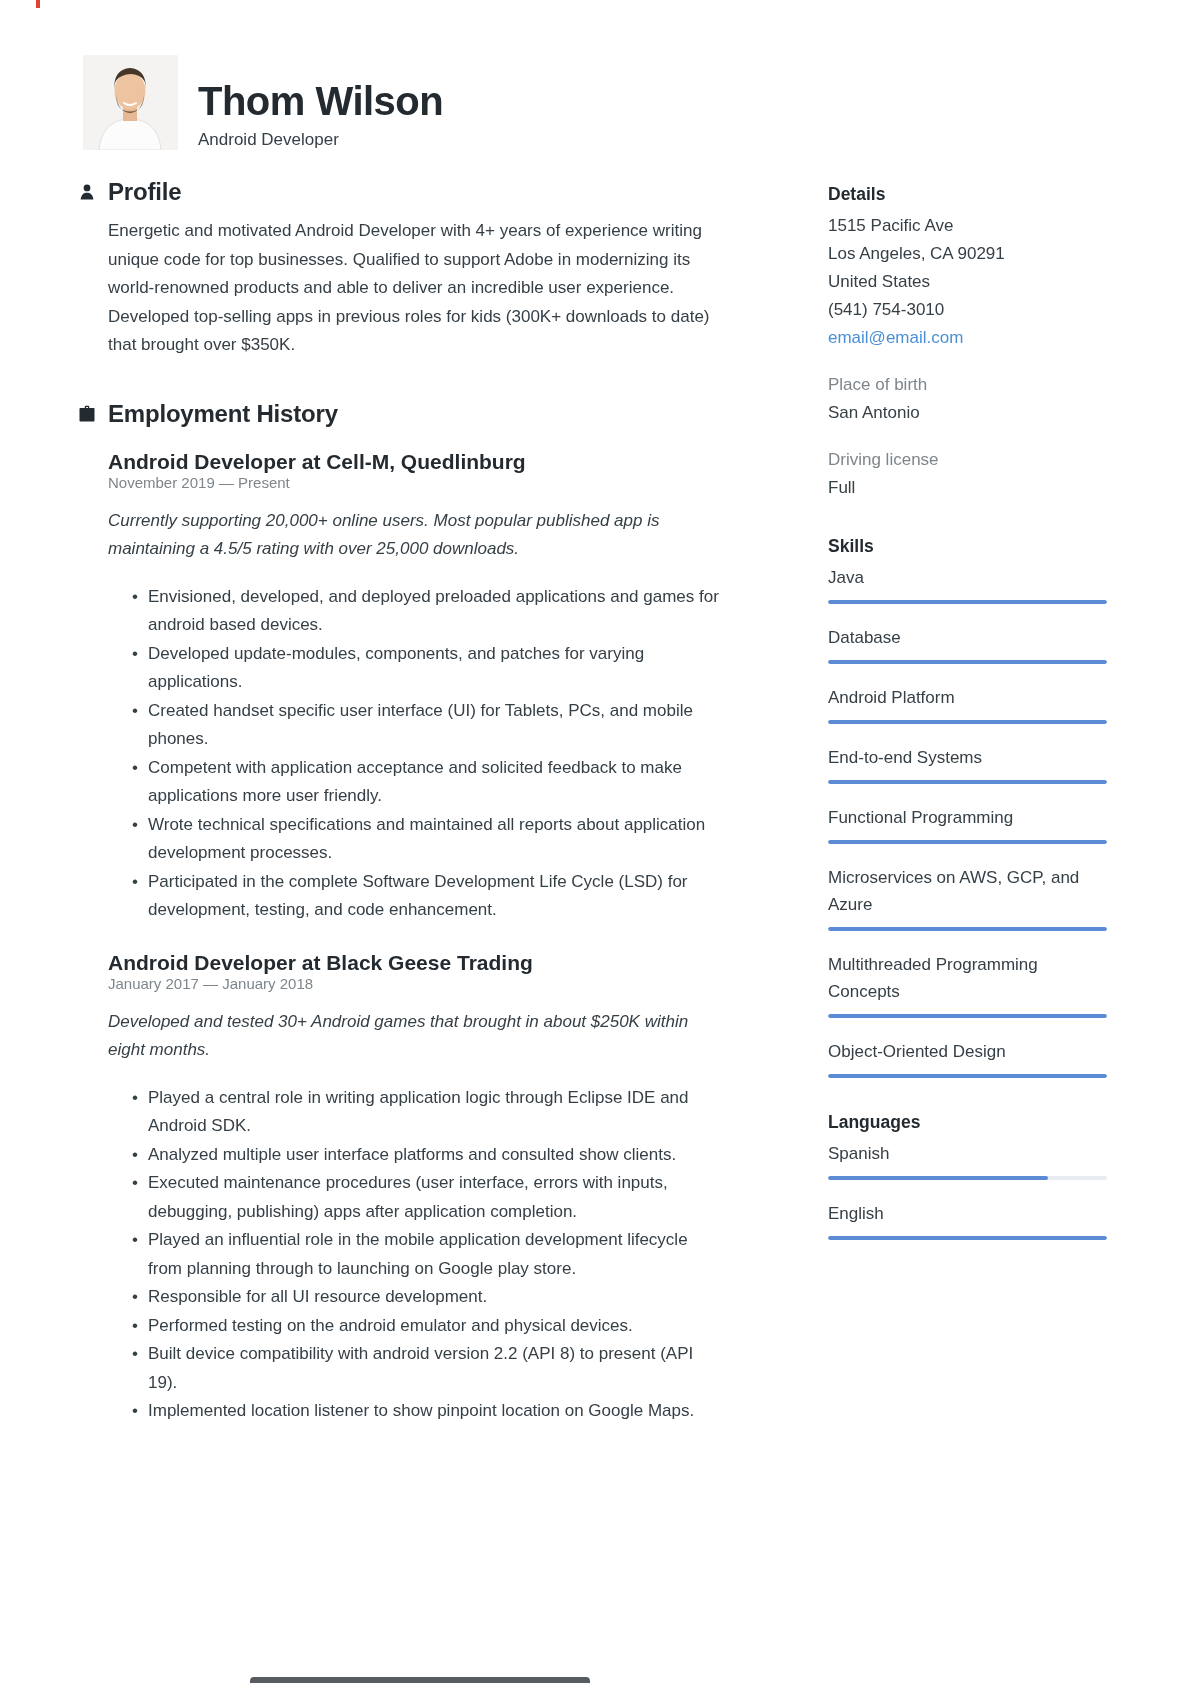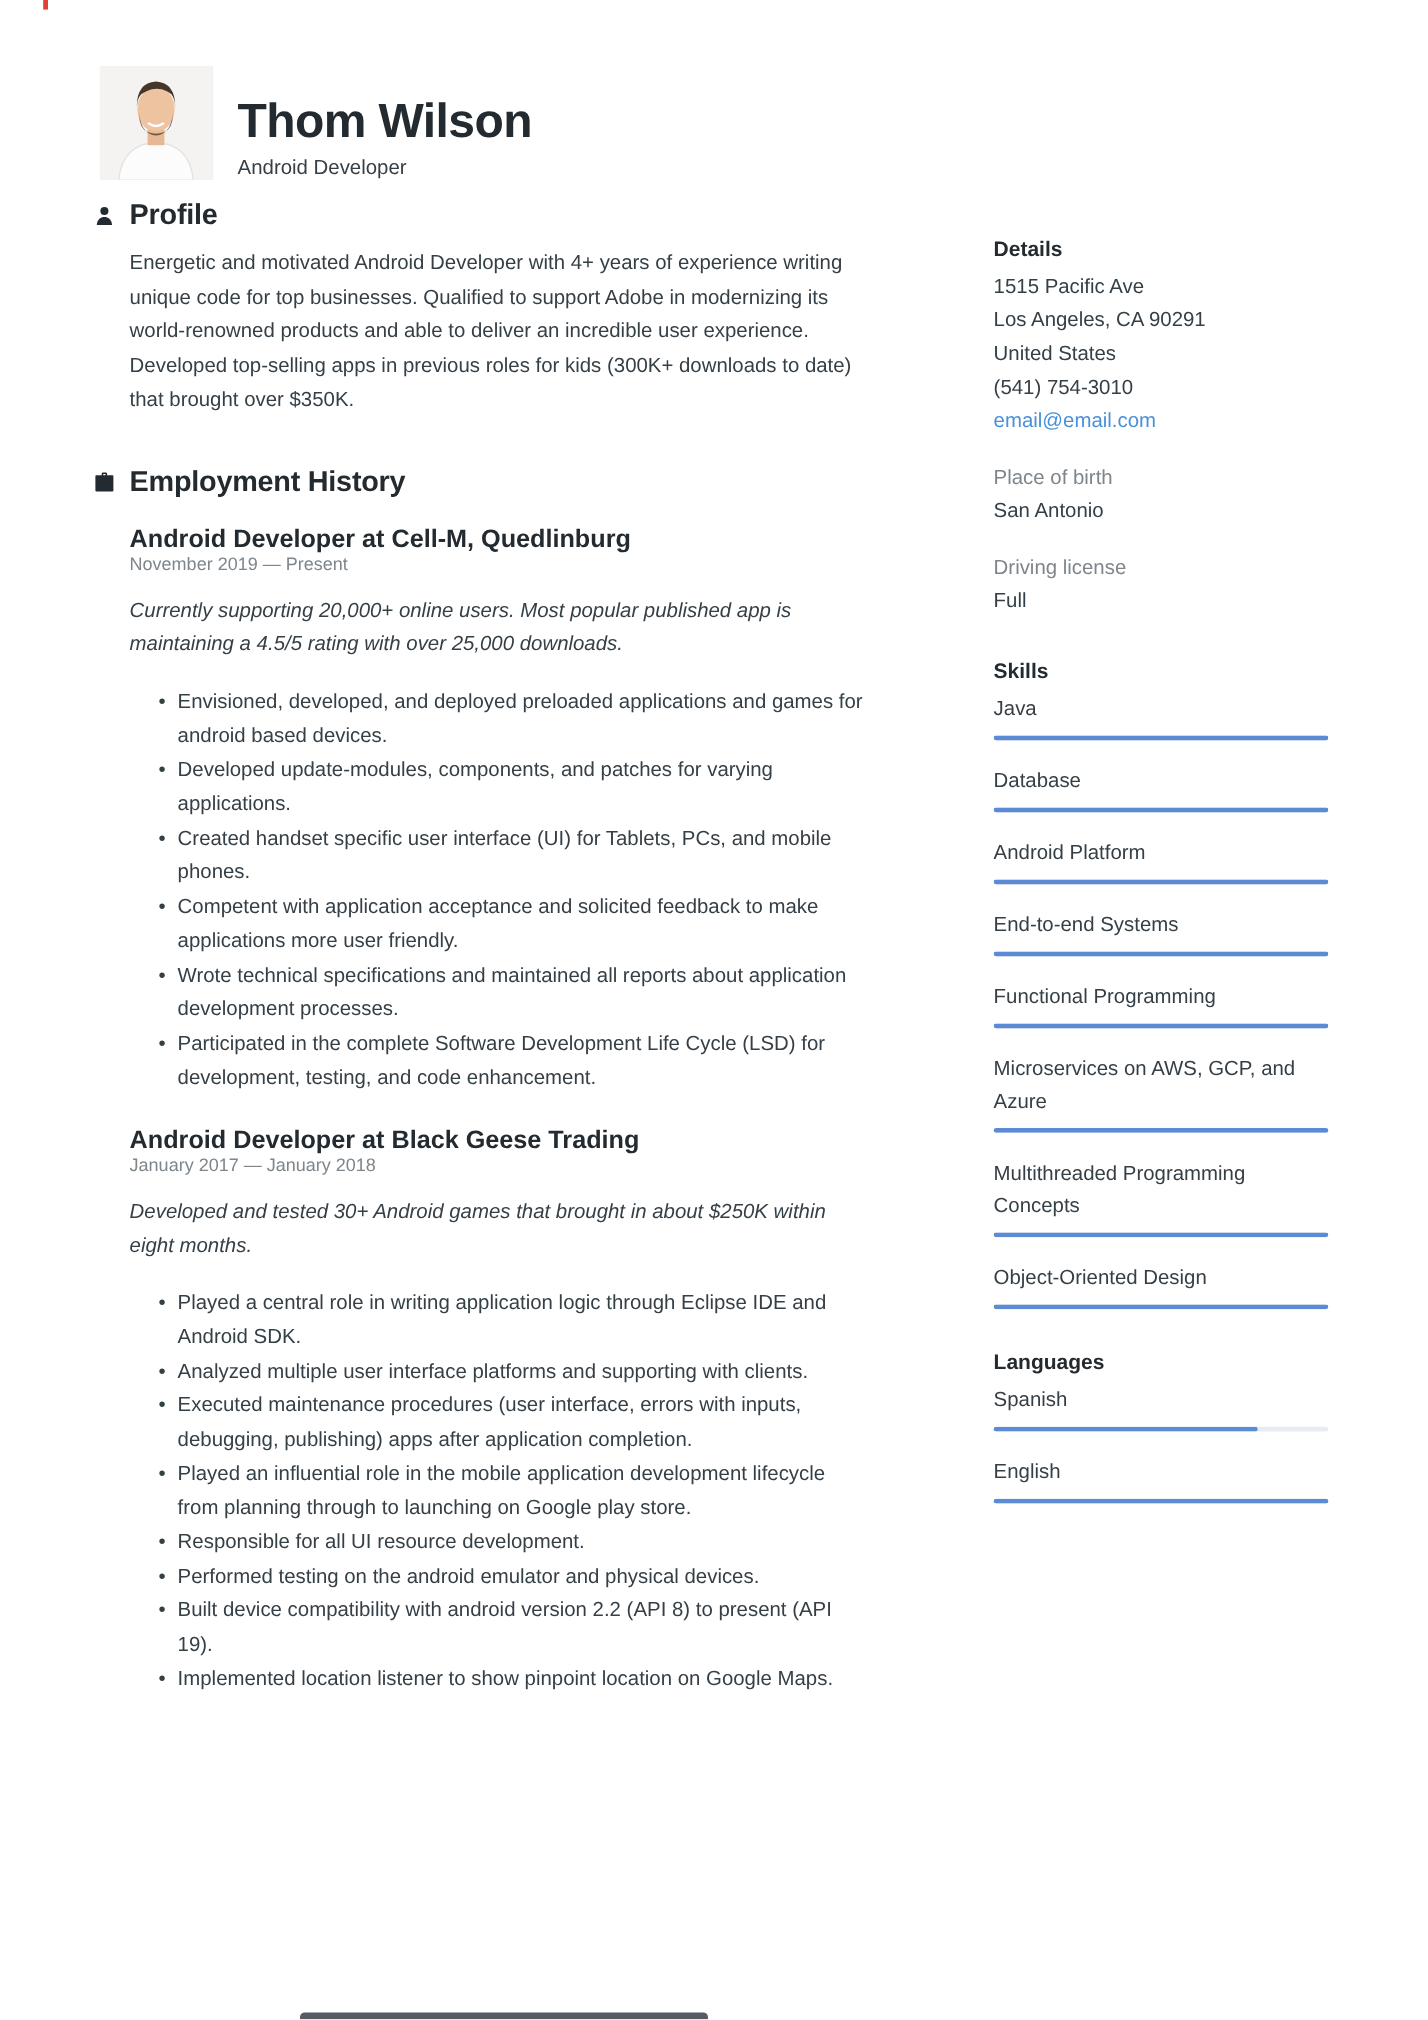--- a/index.html
+++ b/index.html
@@ -26,36 +26,36 @@
   .edge-bottom-bar{position:absolute;left:250px;bottom:0;width:340px;height:6px;background:#565c61;border-radius:4px 4px 0 0;}
 
   
   .header{position:absolute;left:83px;top:55px;display:flex;align-items:flex-end;}
   .photo{width:95px;height:95px;flex:0 0 auto;}
   .header-text{margin-left:20px;padding-top:10px;}
   .name{font-size:40px;font-weight:bold;color:var(--text-dark);letter-spacing:-0.5px;line-height:1.1;}
   .headline{font-size:17px;color:var(--text-body);margin-top:7px;}
 
   
-  .main{position:absolute;left:78px;top:166px;width:648px;}
+  .main{position:absolute;left:78px;top:178px;width:648px;}
   .section-heading{display:flex;align-items:center;margin-bottom:11px;}
   .section-heading .icon{width:18px;height:18px;margin-right:12px;flex:0 0 auto;color:var(--text-dark);}
   .section-heading h2{font-size:24px;font-weight:bold;color:var(--text-dark);letter-spacing:-0.2px;}
   .indent{margin-left:30px;}
   .profile-text{font-size:17px;line-height:28.5px;margin-bottom:40px;}
   .job{margin-bottom:6px;}
   .job-title{font-size:21px;font-weight:bold;color:var(--text-dark);margin-top:22px;}
   .job-dates{font-size:15px;color:var(--text-gray);margin-top:0;margin-bottom:16px;}
   .job-summary{font-size:17px;font-style:italic;line-height:28.5px;margin-bottom:19px;}
   ul.bullets{list-style:none;margin-bottom:26px;}
   ul.bullets li{position:relative;padding-left:40px;font-size:17px;line-height:28.5px;}
   ul.bullets li::before{content:"•";position:absolute;left:24px;top:0;color:var(--text-body);}
 
   
-  .sidebar{position:absolute;left:828px;top:197px;width:279px;}
+  .sidebar{position:absolute;left:828px;top:184px;width:279px;}
   .sb-heading{font-size:17.5px;font-weight:bold;color:var(--text-dark);margin-bottom:7px;}
   .sb-line{font-size:17px;line-height:28px;color:var(--text-body);}
   .sb-email{font-size:17px;line-height:28px;color:var(--link-blue);text-decoration:none;display:inline-block;}
   .sb-label{font-size:17px;color:var(--text-gray);margin-top:19px;line-height:28px;}
   .sb-value{font-size:17px;line-height:28px;color:var(--text-body);}
   .sb-gap{height:34px;}
   .meter-item{margin-bottom:20px;}
   .meter-name{font-size:17px;line-height:27px;color:var(--text-body);margin-bottom:9px;}
   .meter-track{height:4px;background:var(--bar-track);border-radius:2px;overflow:hidden;}
   .meter-fill{height:4px;background:var(--bar-blue);border-radius:2px;}
@@ -119,21 +119,21 @@
             <li>Wrote technical specifications and maintained all reports about application development processes.</li>
             <li>Participated in the complete Software Development Life Cycle (LSD) for development, testing, and code enhancement.</li>
           </ul>
         </div>
         <div class="job">
           <h3 class="job-title">Android Developer at Black Geese Trading</h3>
           <div class="job-dates">January 2017 — January 2018</div>
           <p class="job-summary">Developed and tested 30+ Android games that brought in about $250K within eight months.</p>
           <ul class="bullets">
             <li>Played a central role in writing application logic through Eclipse IDE and Android SDK.</li>
-            <li>Analyzed multiple user interface platforms and supporting with clients.</li>
+            <li>Analyzed multiple user interface platforms and consulted show clients.</li>
             <li>Executed maintenance procedures (user interface, errors with inputs, debugging, publishing) apps after application completion.</li>
             <li>Played an influential role in the mobile application development lifecycle from planning through to launching on Google play store.</li>
             <li>Responsible for all UI resource development.</li>
             <li>Performed testing on the android emulator and physical devices.</li>
             <li>Built device compatibility with android version 2.2 (API 8) to present (API 19).</li>
             <li>Implemented location listener to show pinpoint location on Google Maps.</li>
           </ul>
         </div>
       </div>
 

